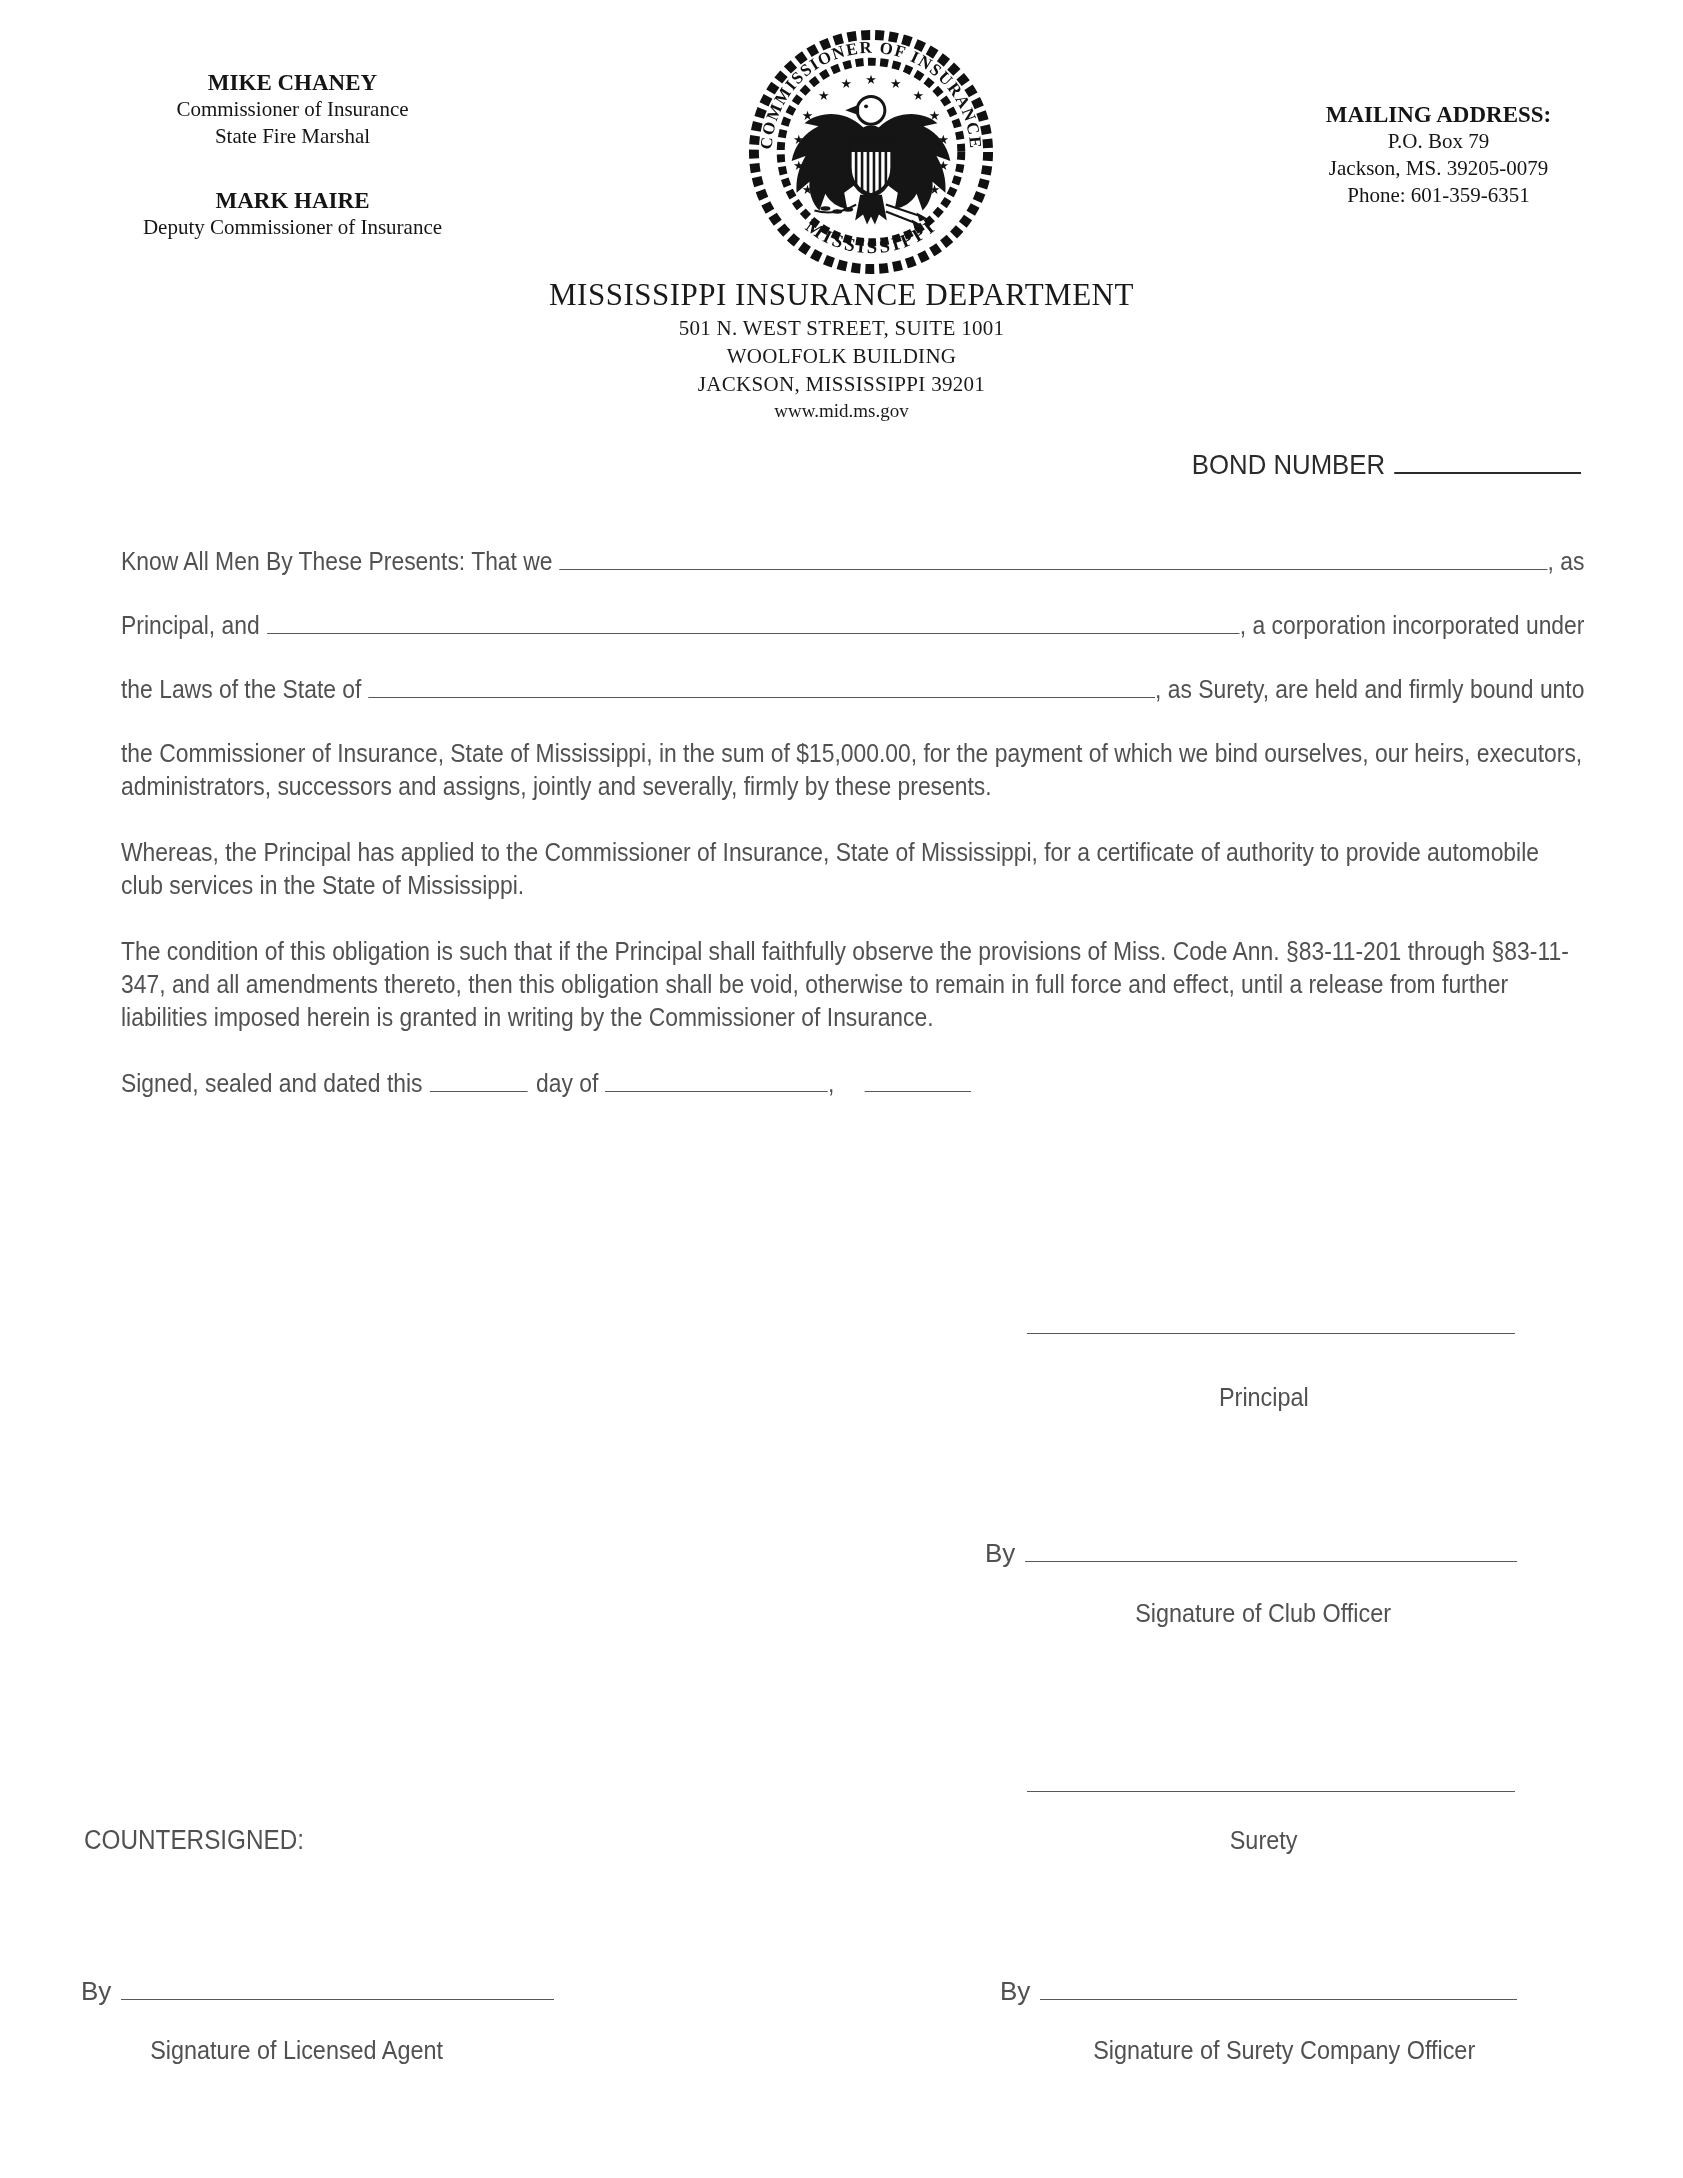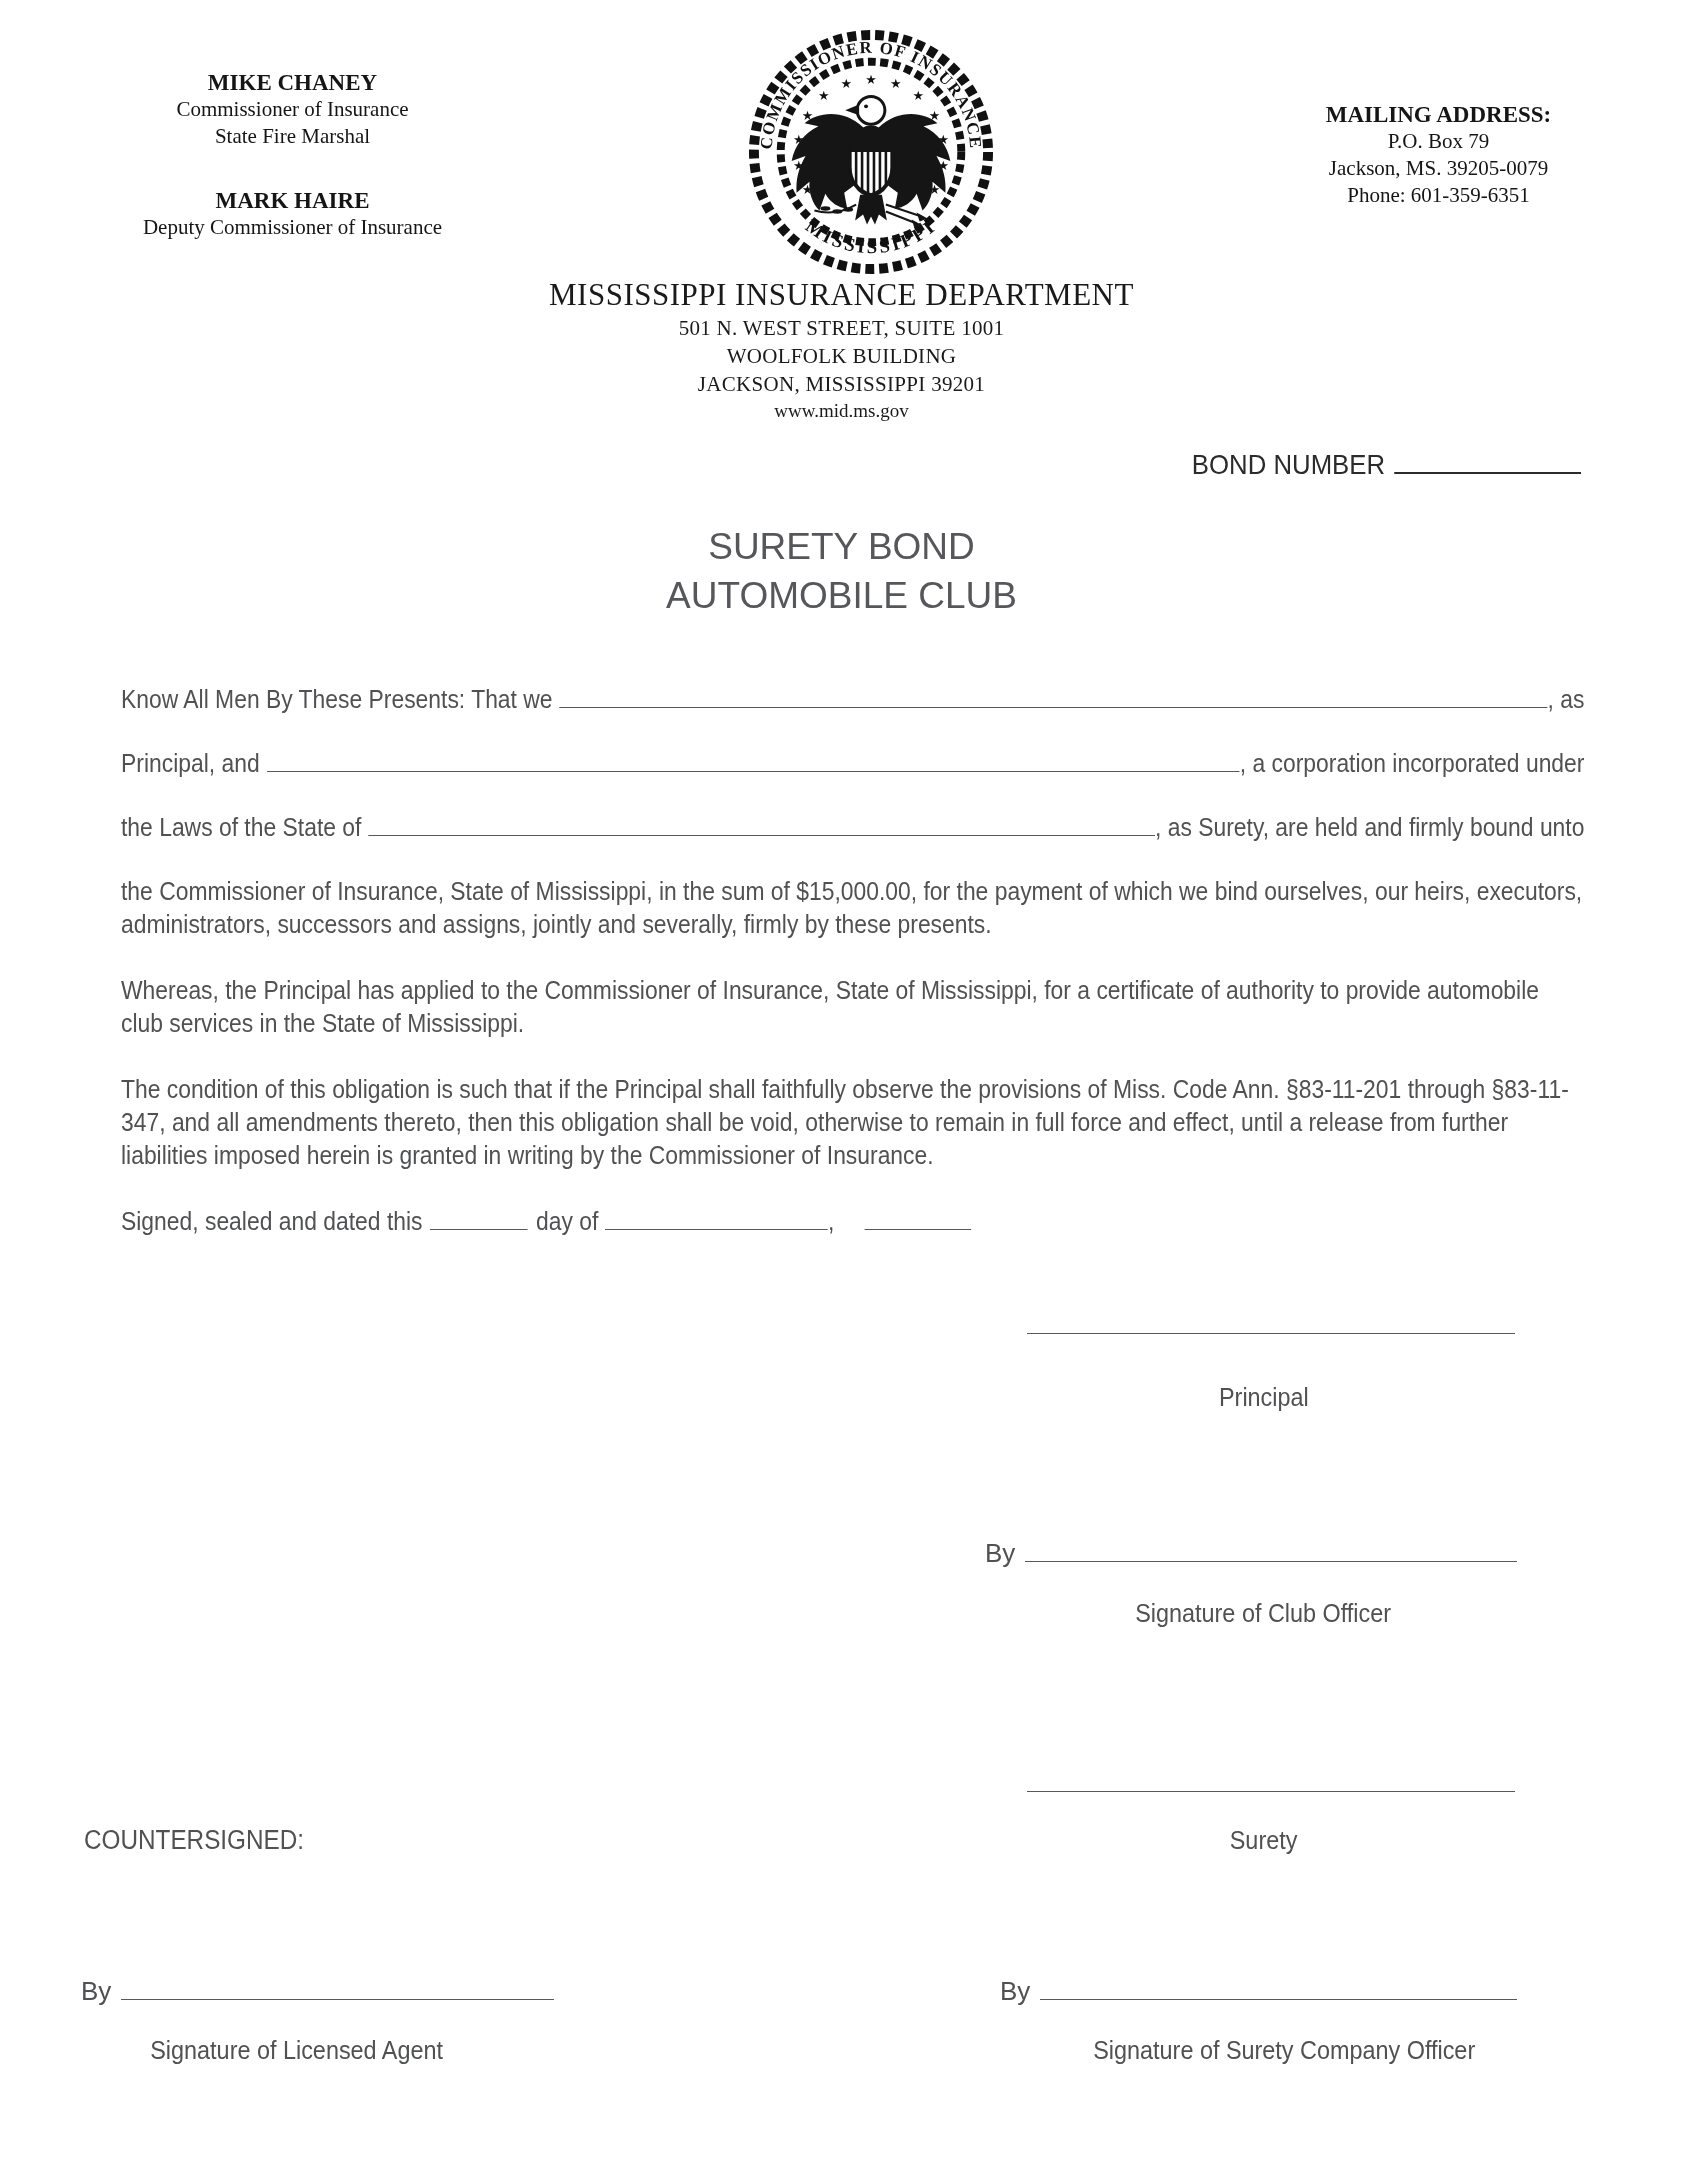--- a/index.html
+++ b/index.html
@@ -162,24 +162,20 @@
     <div class="dept-line">JACKSON, MISSISSIPPI 39201</div>
     <div class="dept-web">www.mid.ms.gov</div>
   </div>
 
   <div class="bond-row">
     <span class="bond-inner">
       <span>BOND NUMBER</span><span class="bond-blank"></span>
     </span>
   </div>
 
-  <div class="doc-title">
-    <div>SURETY BOND</div>
-    <div>AUTOMOBILE CLUB</div>
-  </div>
 
   <div class="body-wrap">
     <div class="cond-block">
 
       <div class="fill-line">
         <span class="pre">Know All Men By These Presents: That we</span>
         <span class="blank"></span>
         <span class="post">, as</span>
       </div>
 

